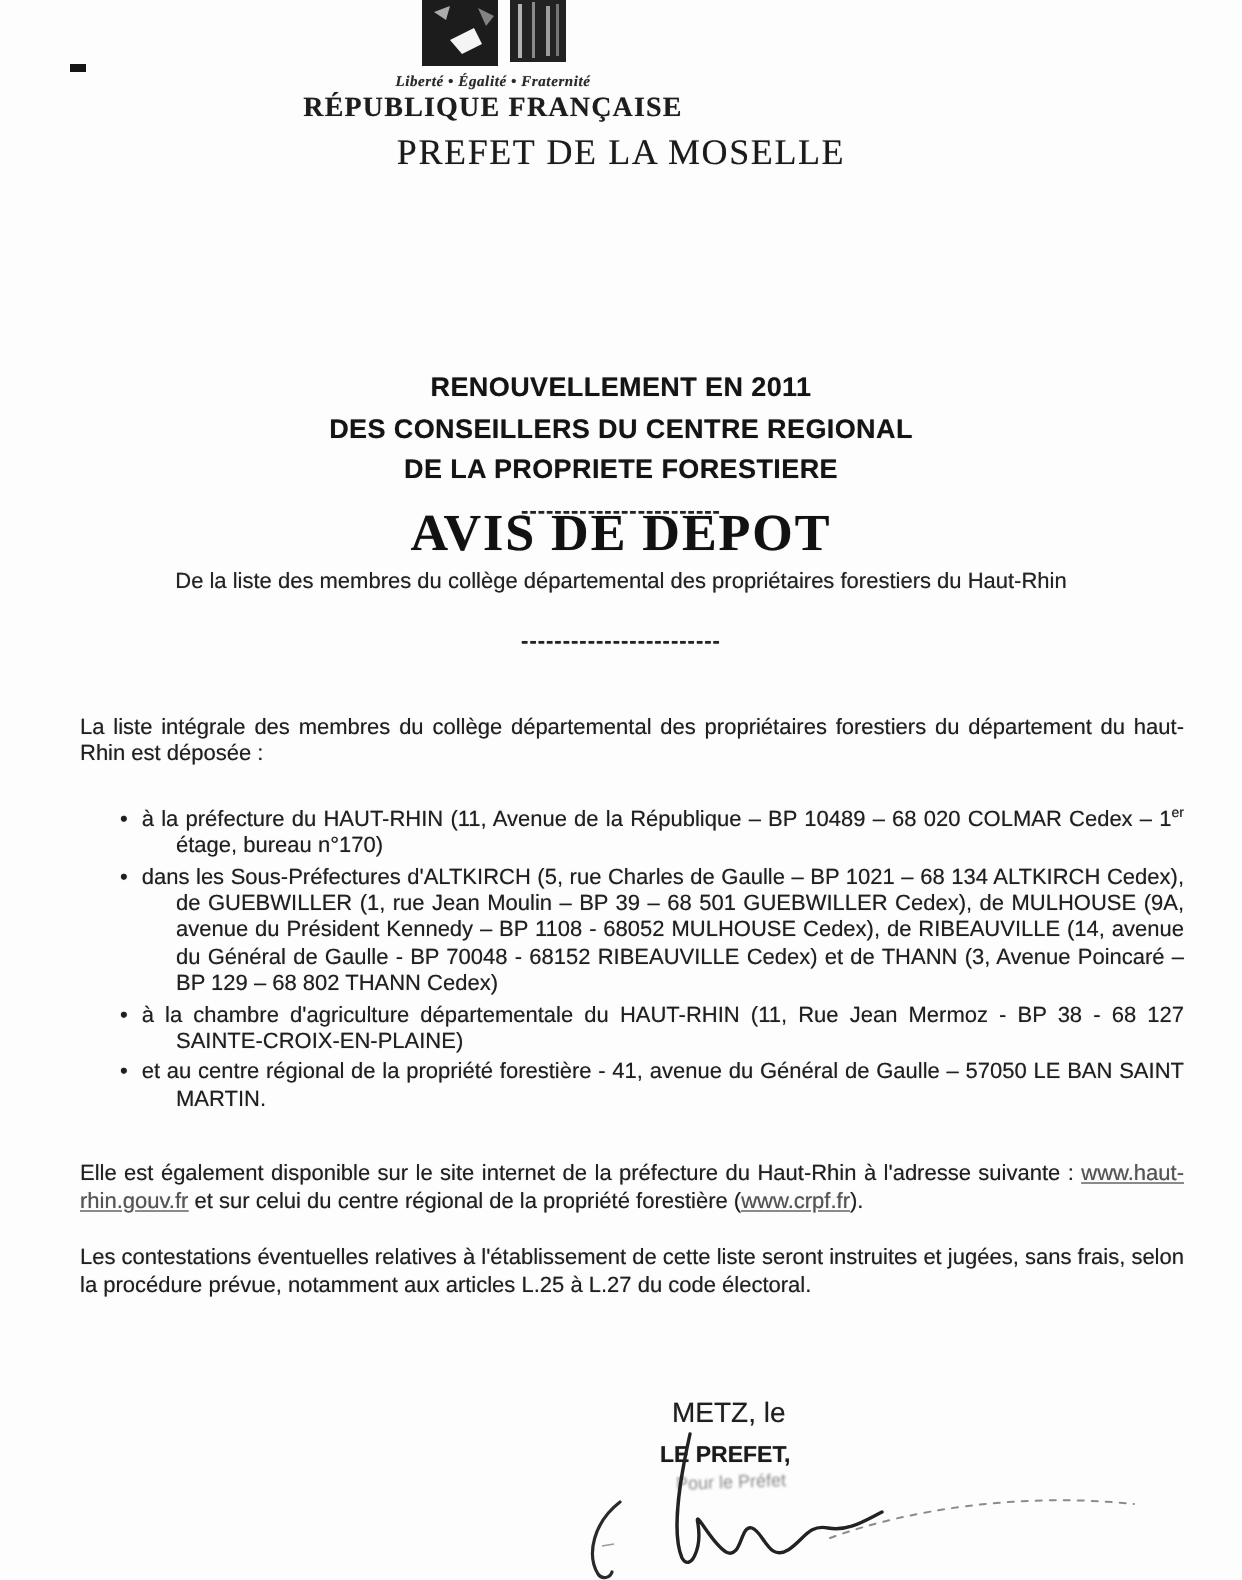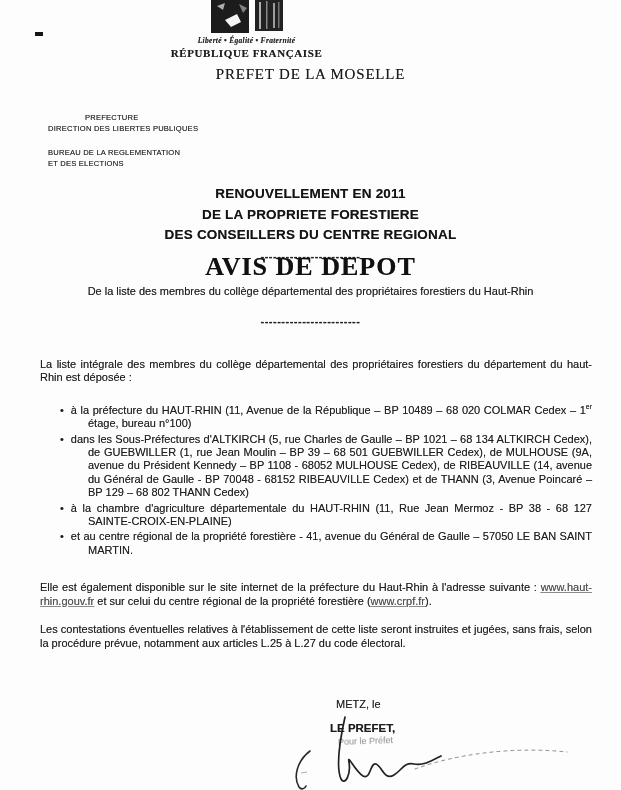--- a/index.html
+++ b/index.html
@@ -13,24 +13,24 @@
     position:relative;width:621px;height:790px;overflow:hidden;
     background:#fdfdfd;
     text-shadow:0 0 0.4px rgba(20,20,20,0.55);
   }
   
   .corner-mark{position:absolute;left:35px;top:32px;width:8px;height:4px;background:#151515;}
   
   .emblem-wrap{position:absolute;left:0;top:0;width:493px;text-align:center;}
   .emblem-svg{display:block;margin:0 auto;}
   .motto{font-family:"Liberation Serif",serif;font-style:italic;font-weight:bold;font-size:7.5px;color:#2a2a2a;margin-top:2px;letter-spacing:0.3px;}
-  .republic{font-family:"Liberation Serif",serif;font-weight:bold;font-size:11px;color:#1d1d1d;margin-top:2px;letter-spacing:0.6px;}
+  .republic{font-family:"Liberation Serif",serif;font-weight:bold;font-size:14px;color:#1d1d1d;margin-top:2px;letter-spacing:0.6px;}
   .prefect-title{
     position:absolute;left:0;top:66px;width:621px;text-align:center;
-    font-family:"Liberation Serif",serif;font-size:15px;color:#1b1b1b;letter-spacing:0.8px;
+    font-family:"Liberation Serif",serif;font-size:18px;color:#1b1b1b;letter-spacing:0.8px;
   }
   
   .service-block{position:absolute;left:48px;top:112px;font-size:7.6px;line-height:11px;color:#2c2c2c;letter-spacing:0.2px;}
   .service-line-indent{margin-left:37px;}
   .service-gap{height:13px;}
   
   .title-block{
     position:absolute;left:0;top:184px;width:621px;text-align:center;
     font-weight:bold;font-size:13.5px;line-height:20.5px;color:#141414;letter-spacing:0.2px;
   }
@@ -52,21 +52,21 @@
   .body-copy p{margin:0;}
   .p-avail{margin-top:24px !important;}
   .p-consult{margin-top:18px !important;}
   .p-contest{margin-top:15px !important;}
   ul.deposits{list-style:none;margin:19px 0 0 0;padding:0 0 0 20px;}
   ul.deposits li{padding-left:28px;text-indent:-28px;margin-bottom:2px;}
   ul.deposits li::before{content:"\2022";padding-right:7px;}
   sup{font-size:7px;line-height:0;}
   .doc-link{color:#555;text-decoration:underline;text-decoration-color:#8a8a8a;cursor:pointer;}
   
-  .sig-place{position:absolute;left:336px;top:698px;font-size:11px;color:#1f1f1f;}
+  .sig-place{position:absolute;left:336px;top:698px;font-size:14px;color:#1f1f1f;}
   .sig-title{position:absolute;left:330px;top:722px;font-size:11.5px;font-weight:bold;color:#1b1b1b;}
   .sig-stamp{
     position:absolute;left:338px;top:736px;font-size:9px;color:#8d8d8d;
     transform:rotate(-2deg);filter:blur(0.4px);text-shadow:none;
   }
   .sig-svg{position:absolute;left:285px;top:713px;}
 </style>
 </head>
 <body>
 
@@ -85,44 +85,37 @@
       <rect x="55" y="1" width="1.5" height="28" fill="#efefef" opacity="0.5"></rect>
       <rect x="62" y="3" width="2" height="25" fill="#efefef" opacity="0.6"></rect>
       <rect x="67" y="2" width="1.5" height="26" fill="#efefef" opacity="0.4"></rect>
     </svg>
     <div class="motto">Liberté • Égalité • Fraternité</div>
     <div class="republic">RÉPUBLIQUE FRANÇAISE</div>
   </div>
 
   <div class="prefect-title">PREFET DE LA MOSELLE</div>
 
-  <div class="service-block">
-    <div class="service-line-indent">PREFECTURE</div>
-    <div>DIRECTION DES LIBERTES PUBLIQUES</div>
-    <div class="service-gap"></div>
-    <div>BUREAU DE LA REGLEMENTATION</div>
-    <div>ET DES ELECTIONS</div>
-  </div>
 
   <div class="title-block">
     <div>RENOUVELLEMENT EN 2011</div>
+    <div>DES CONSEILLERS DU CENTRE REGIONAL</div>
     <div>DE LA PROPRIETE FORESTIERE</div>
-    <div>DES CONSEILLERS DU CENTRE REGIONAL</div>
     <div class="sep">------------------------</div>
   </div>
 
   <div class="notice-title">AVIS DE DEPOT</div>
   <div class="notice-subtitle">De la liste des membres du collège départemental des propriétaires forestiers du Haut-Rhin</div>
   <div class="sep2 sep">------------------------</div>
 
   <div class="body-copy">
     <p>La liste intégrale des membres du collège départemental des propriétaires forestiers du département du haut-Rhin est déposée :</p>
 
     <ul class="deposits">
-      <li><span>à la préfecture du HAUT-RHIN (11, Avenue de la République – BP 10489 – 68 020 COLMAR Cedex – 1</span><sup>er</sup><span> étage, bureau n°100)</span></li>
+      <li><span>à la préfecture du HAUT-RHIN (11, Avenue de la République – BP 10489 – 68 020 COLMAR Cedex – 1</span><sup>er</sup><span> étage, bureau n°170)</span></li>
       <li>dans les Sous-Préfectures d'ALTKIRCH (5, rue Charles de Gaulle – BP 1021 – 68 134 ALTKIRCH Cedex), de GUEBWILLER (1, rue Jean Moulin – BP 39 – 68 501 GUEBWILLER Cedex), de MULHOUSE (9A, avenue du Président Kennedy – BP 1108 - 68052 MULHOUSE Cedex), de RIBEAUVILLE (14, avenue du Général de Gaulle - BP 70048 - 68152 RIBEAUVILLE Cedex) et de THANN (3, Avenue Poincaré – BP 129 – 68 802 THANN Cedex)</li>
       <li>à la chambre d'agriculture départementale du HAUT-RHIN (11, Rue Jean Mermoz - BP 38 - 68 127 SAINTE-CROIX-EN-PLAINE)</li>
       <li>et au centre régional de la propriété forestière - 41, avenue du Général de Gaulle – 57050 LE BAN SAINT MARTIN.</li>
     </ul>
 
     <p class="p-avail"><span>Elle est également disponible sur le site internet de la préfecture du Haut-Rhin à l'adresse suivante : </span><span class="doc-link">www.haut-rhin.gouv.fr</span><span> et sur celui du centre régional de la propriété forestière (</span><span class="doc-link">www.crpf.fr</span><span>).</span></p>
 
 
     <p class="p-contest">Les contestations éventuelles relatives à l'établissement de cette liste seront instruites et jugées, sans frais, selon la procédure prévue, notamment aux articles L.25 à L.27 du code électoral.</p>
   </div>

